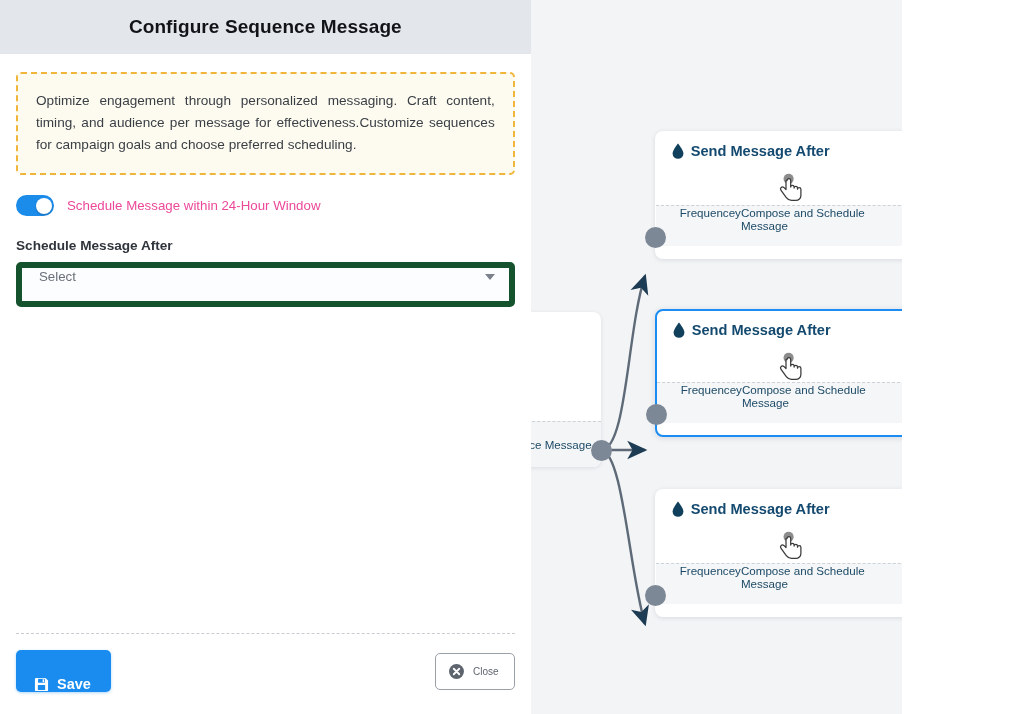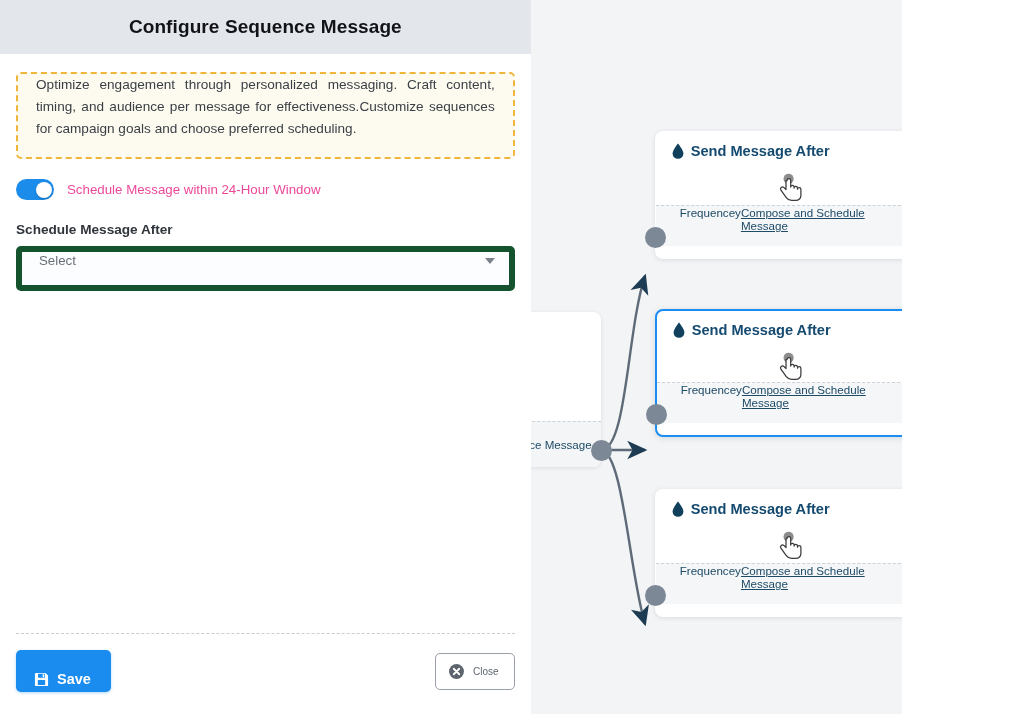--- a/index.html
+++ b/index.html
@@ -32,21 +32,21 @@
   #panel-body {
     flex: 1 1 auto;
     padding: 18px 16px 0 16px;
     overflow: hidden;
   }
 
   .note {
     border: 2px dashed #f0b63c;
     background: #fdfbef;
     border-radius: 5px;
-    padding: 0 18px 17px 18px;
+    padding: 16px 18px 17px 18px;
     margin-bottom: 20px;
   }
   .note p {
     font-size: 13.6px; line-height: 1.62; color: #3a3f46;
     text-align: justify; text-justify: inter-word;
   }
   .opt {
     border: 2px dashed #6ddc86;
     background: #e7f8ec;
     border-radius: 5px;
@@ -97,21 +97,21 @@
   }
 
   #panel-footer {
     flex: 0 0 auto;
     border-top: 1px dashed #c9ccd1;
     margin: 0 16px;
     padding: 16px 0 22px 0;
     display: flex; align-items: center; justify-content: space-between;
   }
   .btn-save {
-    display: inline-flex; align-items: center; gap: 8px;
+    display: inline-flex; align-items: flex-end; gap: 8px;
     background: #1a8cf0; color: #fff;
     border: none; border-radius: 5px;
     height: 42px; padding: 16px 20px 0 18px;
     font-size: 14.5px; font-weight: bold; cursor: pointer;
     font-family: "Liberation Sans", sans-serif;
     box-shadow: 0 1px 3px rgba(26,140,240,.35);
   }
   .btn-close {
     display: inline-flex; align-items: center; gap: 8px;
     background: #fff; color: #5e656e;
@@ -173,21 +173,21 @@
     position: absolute; left: 0; right: 0; bottom: 12px;
     height: 41px;
     background: #f4f6f8;
     border-top: 1px dashed #ccd2d8;
     border-radius: 0 0 7px 7px;
     display: flex; align-items: flex-start;
     padding: 0 13px 0 24px;
   }
   .node.selected .node-foot { border-radius: 0 0 6px 6px; }
   .foot-left  { font-size: 11.6px; color: #1d4a66; }
-  .foot-right { font-size: 11.6px; color: #1d4a66; margin-left: auto; margin-right: 12px; text-decoration: underline; }
+  .foot-right { font-size: 11.6px; color: #1d4a66; margin-left: auto; margin-right: 12px; }
   .handle-target {
     position: absolute; left: -11px; bottom: 10px;
     width: 21px; height: 21px; border-radius: 50%;
     background: #7d8896; z-index: 4; cursor: crosshair;
   }
   .handle-source {
     position: absolute; right: -10px; bottom: 10px;
     width: 20px; height: 20px; border-radius: 50%;
     background: #ffffff; border: 2px solid #7d8896;
     z-index: 4; cursor: crosshair;

